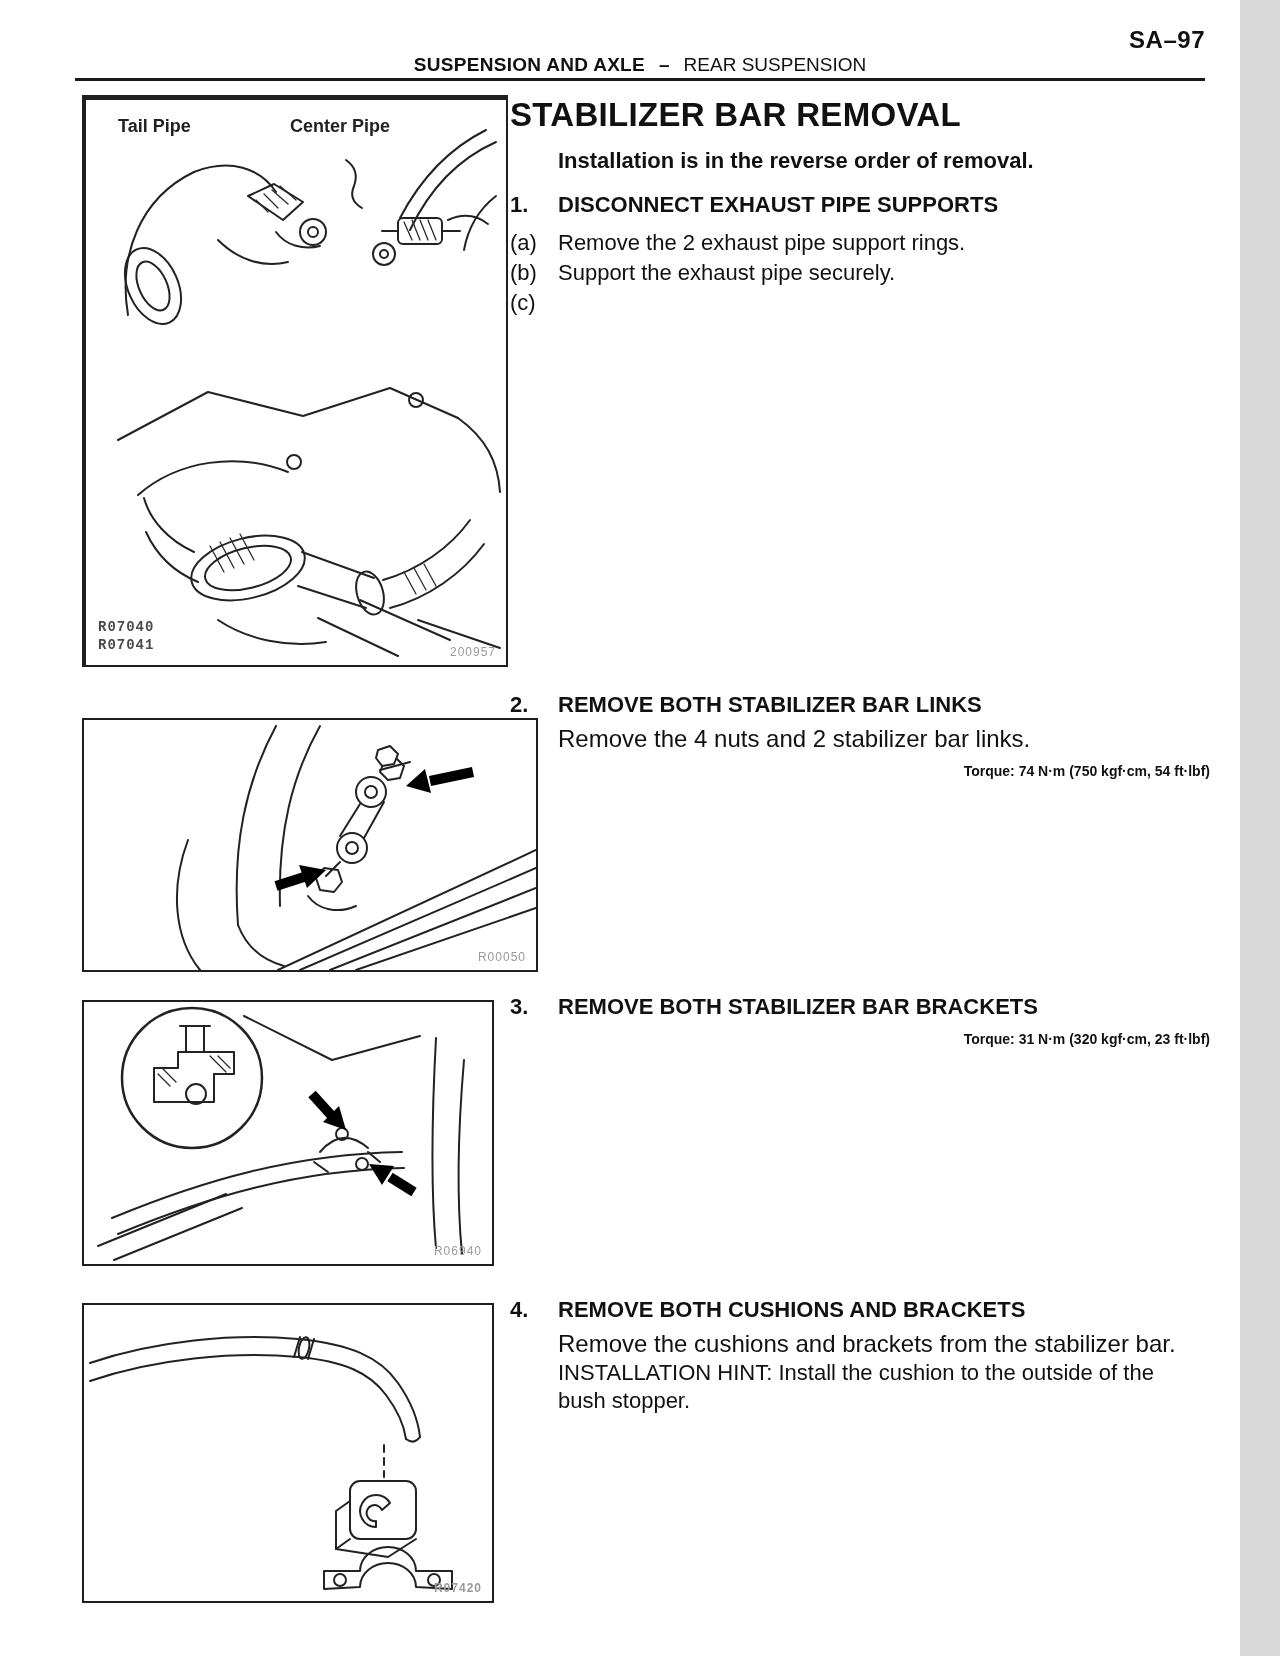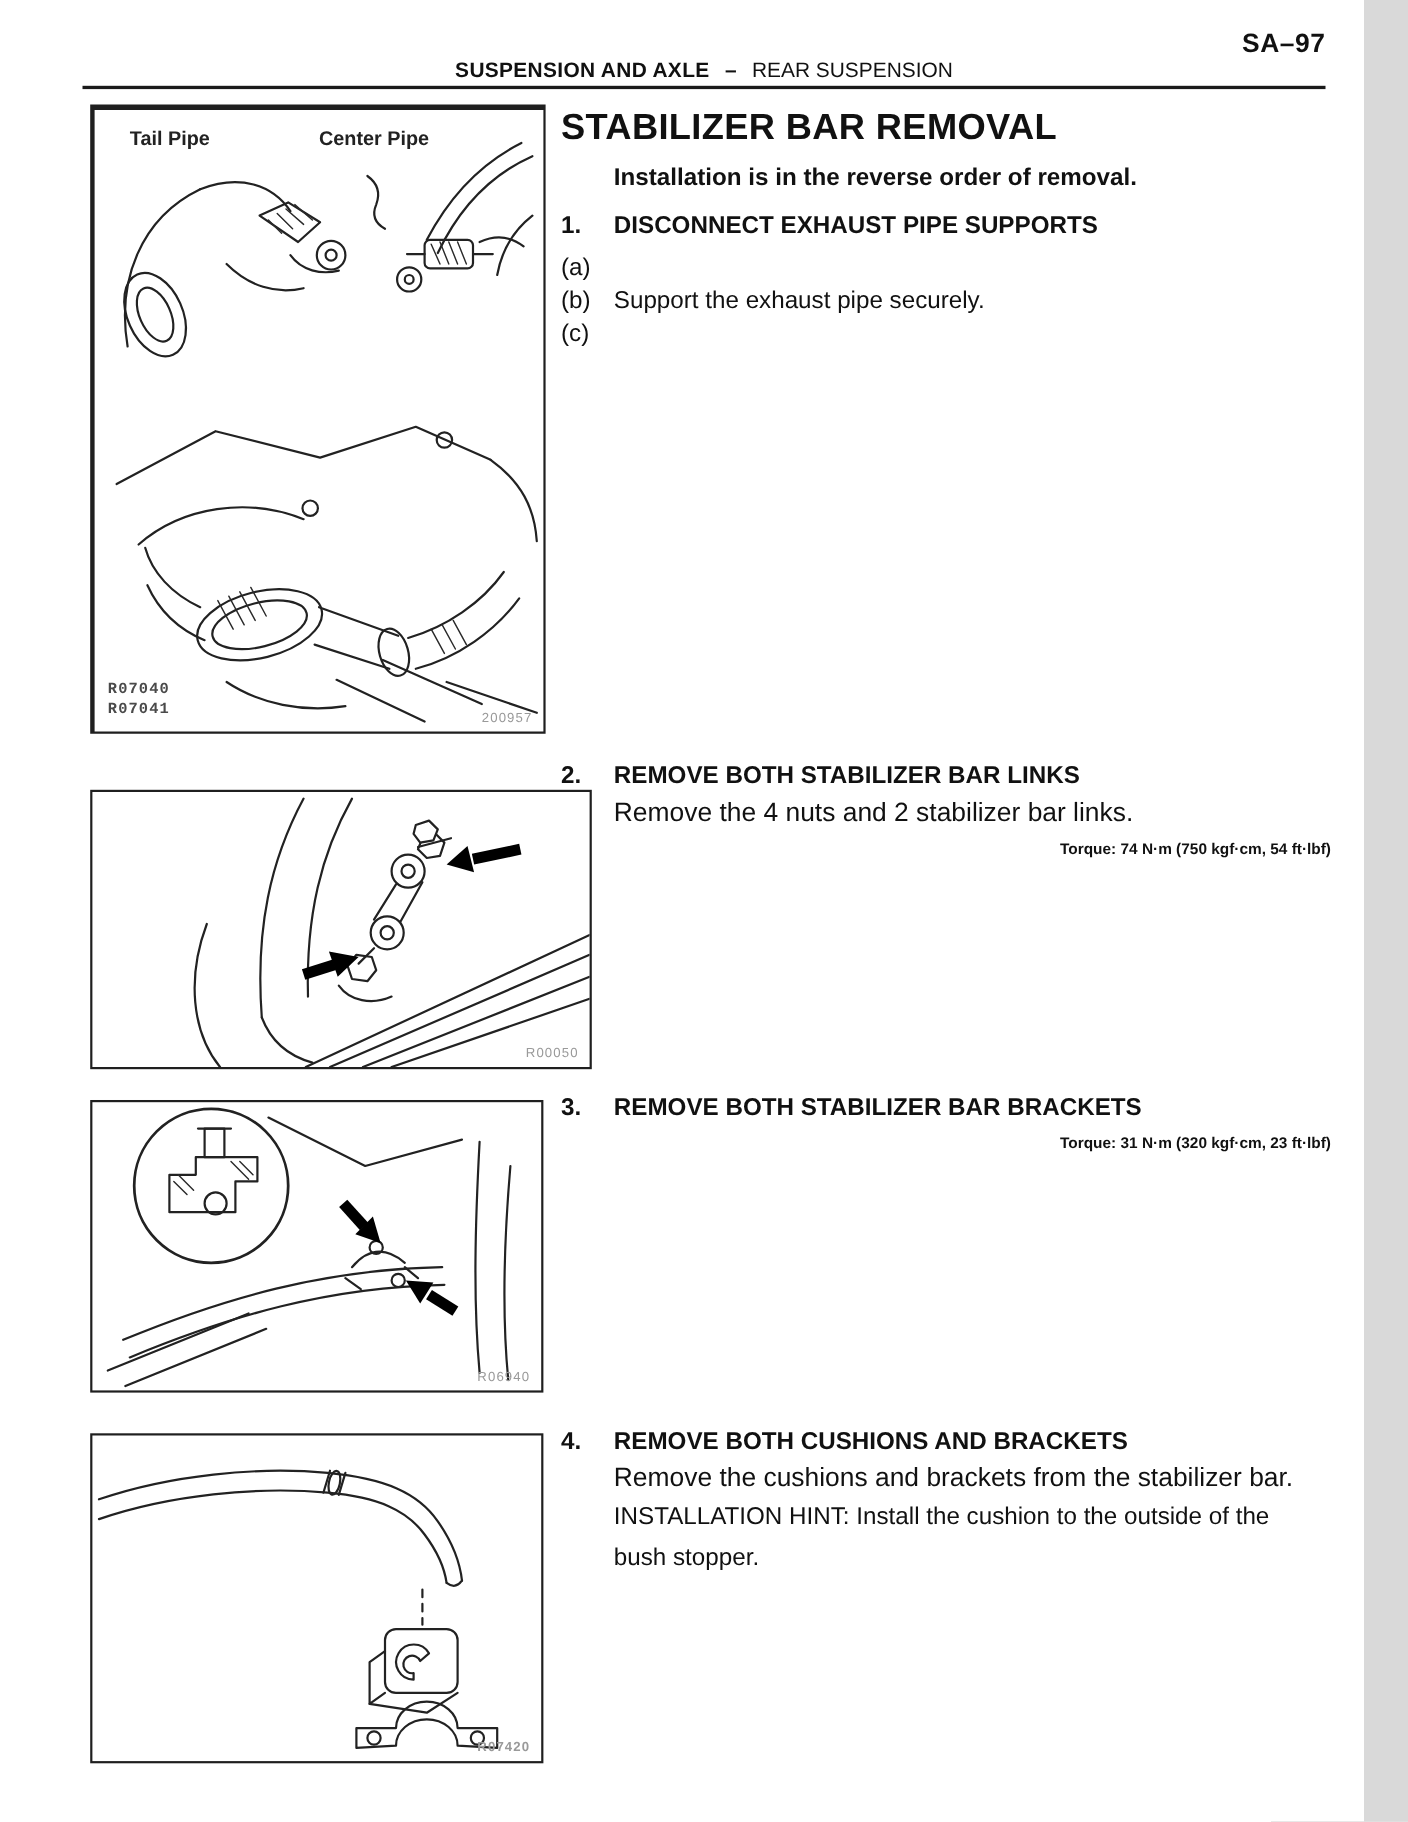--- a/index.html
+++ b/index.html
@@ -9,39 +9,39 @@
   }
   
   .pageno{position:absolute;top:26px;left:1040px;width:165px;text-align:right;
     font-size:24px;font-weight:bold;letter-spacing:.5px;}
   .header{position:absolute;top:54px;left:0;width:1280px;text-align:center;font-size:19px;}
   .header .hl{font-weight:bold;letter-spacing:.3px;}
   .header .hsep{margin:0 14px;font-weight:bold;}
   .rule{position:absolute;top:78px;left:75px;width:1130px;height:3px;background:#1a1a1a;}
   
   .figure{position:absolute;border:2px solid #1f1f1f;background:#fff;}
-  .figure.heavy{border-top-width:5px;border-left-width:4px;}
+  .figure.heavy{border-top-width:5px;border-left-width:4px;padding-left:12px;}
   .figure svg{display:block;width:100%;height:100%;}
   .fig-label{position:absolute;font-size:18px;font-weight:bold;color:#222;}
   .fig-code{position:absolute;font-size:12px;color:#9a9a9a;letter-spacing:1px;}
   .fig-code.dark{color:#4a4a4a;font-size:14px;line-height:16px;font-weight:bold;
     font-family:"Liberation Mono",monospace;}
   
   .textblock{position:absolute;left:510px;width:700px;}
   .title{font-size:33px;font-weight:bold;letter-spacing:.3px;line-height:38px;}
   .subtitle{font-size:22px;font-weight:bold;margin:12px 0 0 48px;line-height:30px;}
   .step-head{display:flex;font-size:22px;font-weight:bold;margin-top:14px;line-height:30px;}
   .step-head.first{margin-top:0;}
   .num{width:48px;flex:none;}
   .sub{display:flex;font-size:22px;line-height:30px;margin-top:0;}
   .sub .lab{width:48px;flex:none;}
   .sub.gap{margin-top:8px;}
   .body-ind{margin-left:48px;font-size:24px;line-height:31px;margin-top:3px;max-width:622px;}
   .torque{margin-left:20px;font-size:14px;font-weight:bold;line-height:31px;margin-top:2px;text-align:right;}
-  .hint{margin-left:48px;font-size:22px;line-height:38px;margin-top:0;max-width:622px;}
+  .hint{margin-left:48px;font-size:22px;line-height:28px;margin-top:0;max-width:622px;}
   .lineart{stroke:#222;stroke-width:2;fill:none;stroke-linecap:round;stroke-linejoin:round;}
   .lineart-thin{stroke:#2a2a2a;stroke-width:1.3;fill:none;stroke-linecap:round;}
   .solid{fill:#000;stroke:none;}
 </style>
 </head>
 <body>
 
 <div class="sheet">
 
   <div class="pageno">SA–97</div>
@@ -230,20 +230,21 @@
 
   <div class="textblock" style="top:96px;">
     <div class="title">STABILIZER BAR REMOVAL</div>
     <div class="subtitle">Installation is in the reverse order of removal.</div>
     <div class="step-head">
       <span class="num">1.</span>
       <span>DISCONNECT EXHAUST PIPE SUPPORTS</span>
     </div>
     <div class="sub gap">
       <span class="lab">(a)</span>
+      <span>Remove the 2 exhaust pipe support rings.</span>
     </div>
     <div class="sub">
       <span class="lab">(b)</span>
       <span>Support the exhaust pipe securely.</span>
     </div>
     <div class="sub">
       <span class="lab">(c)</span>
     </div>
   </div>
 

